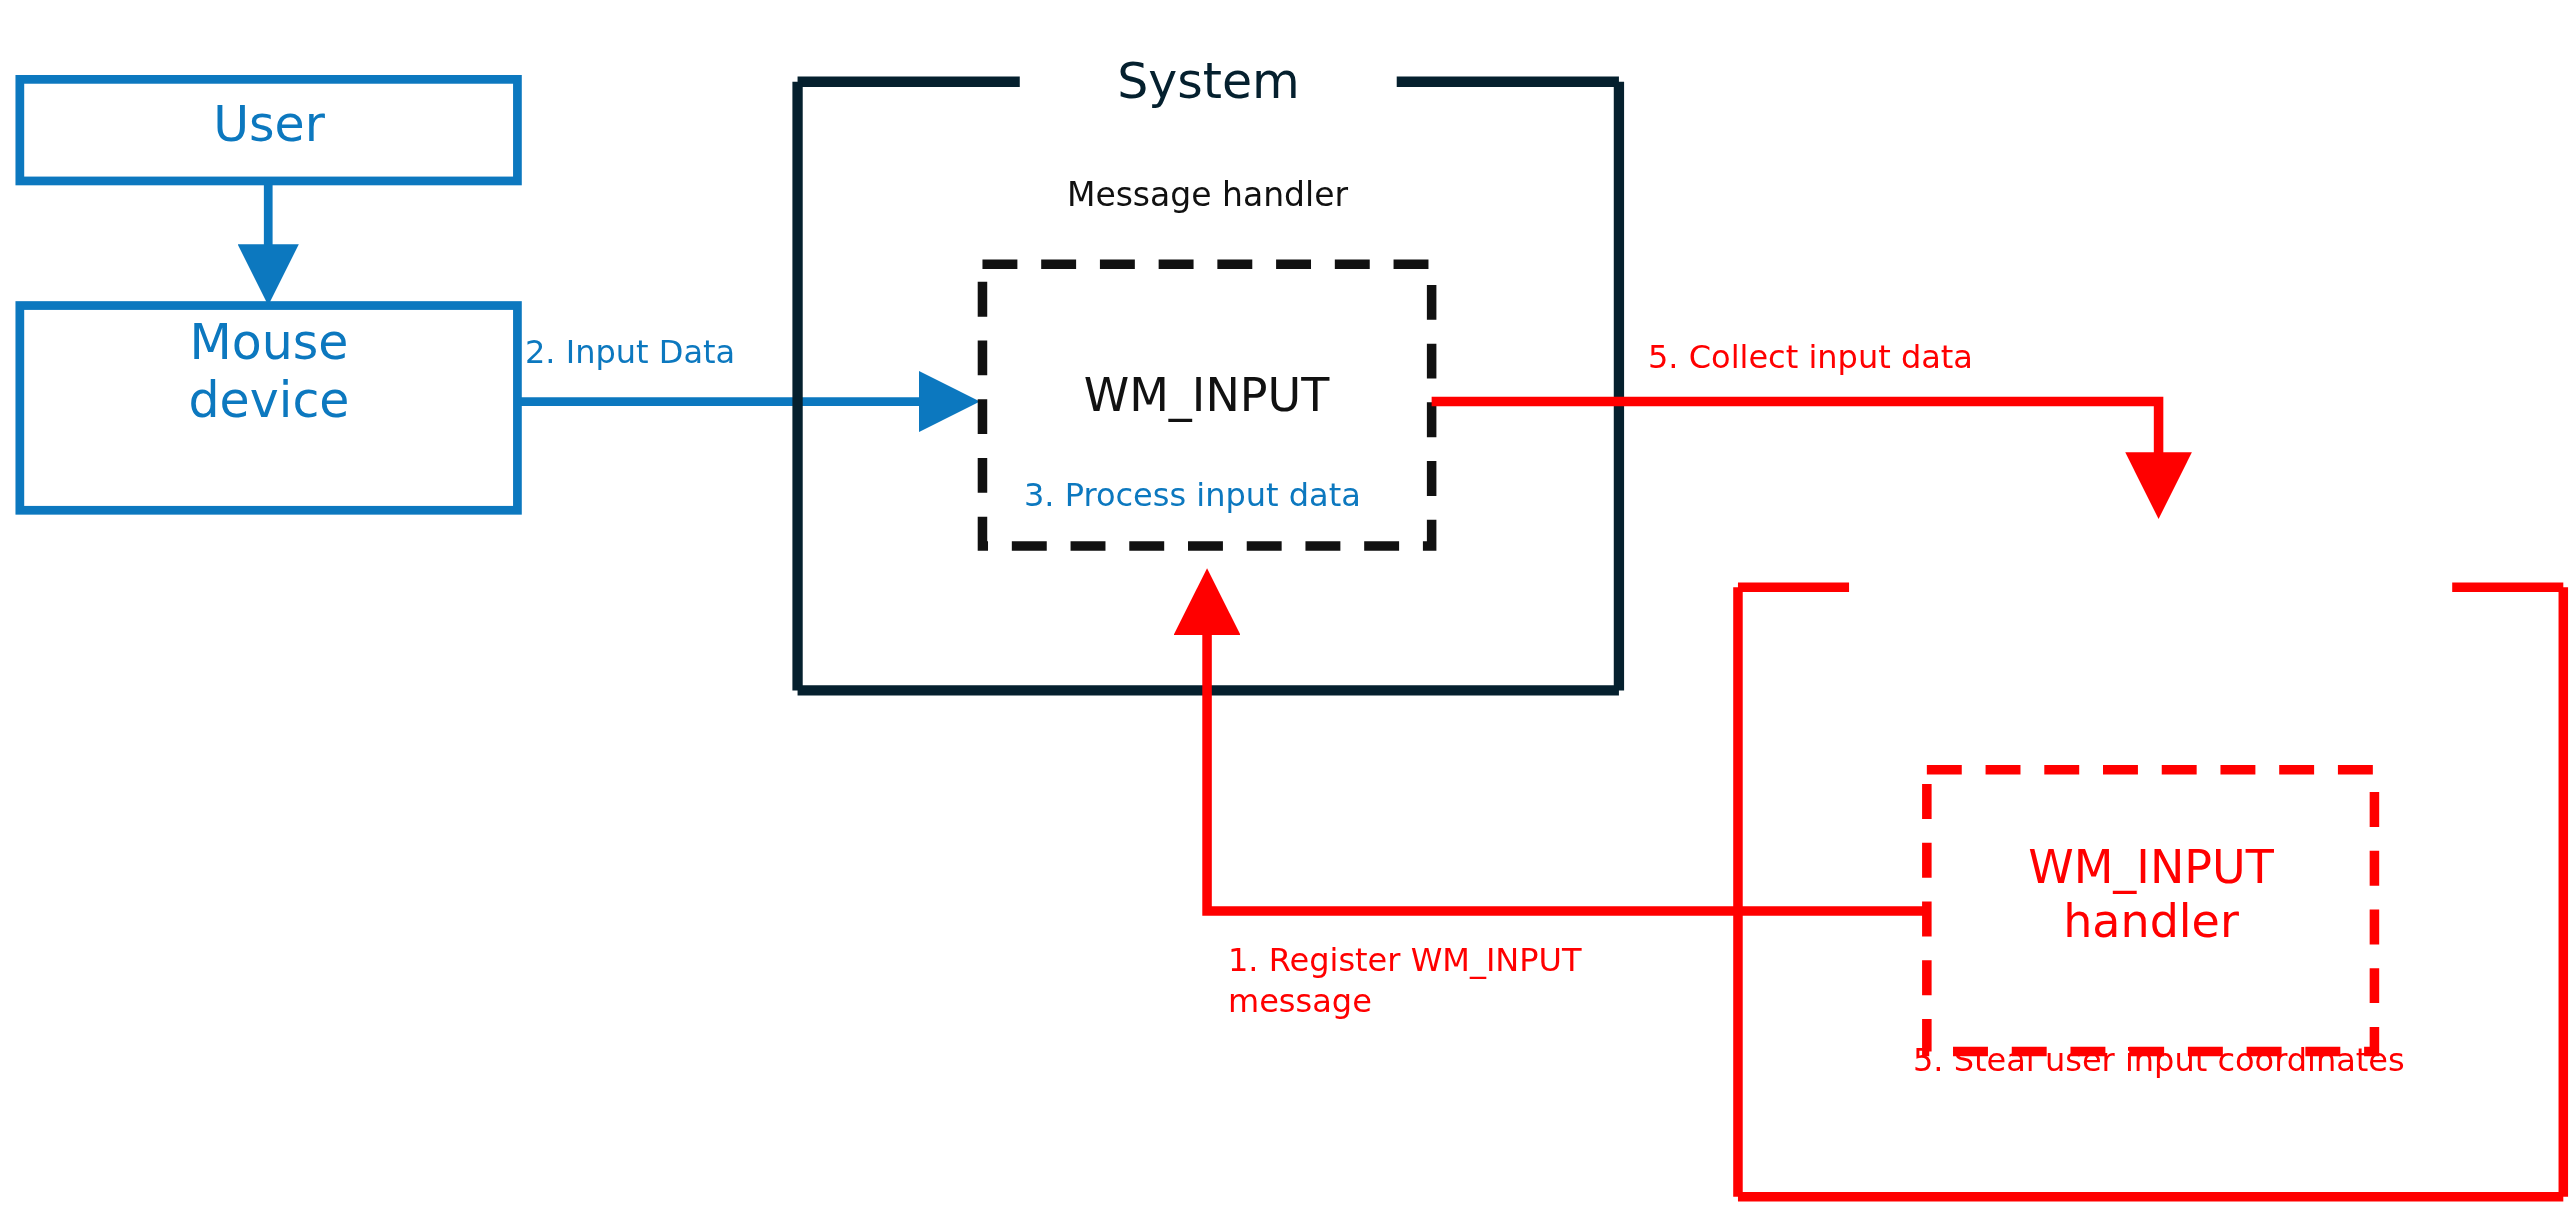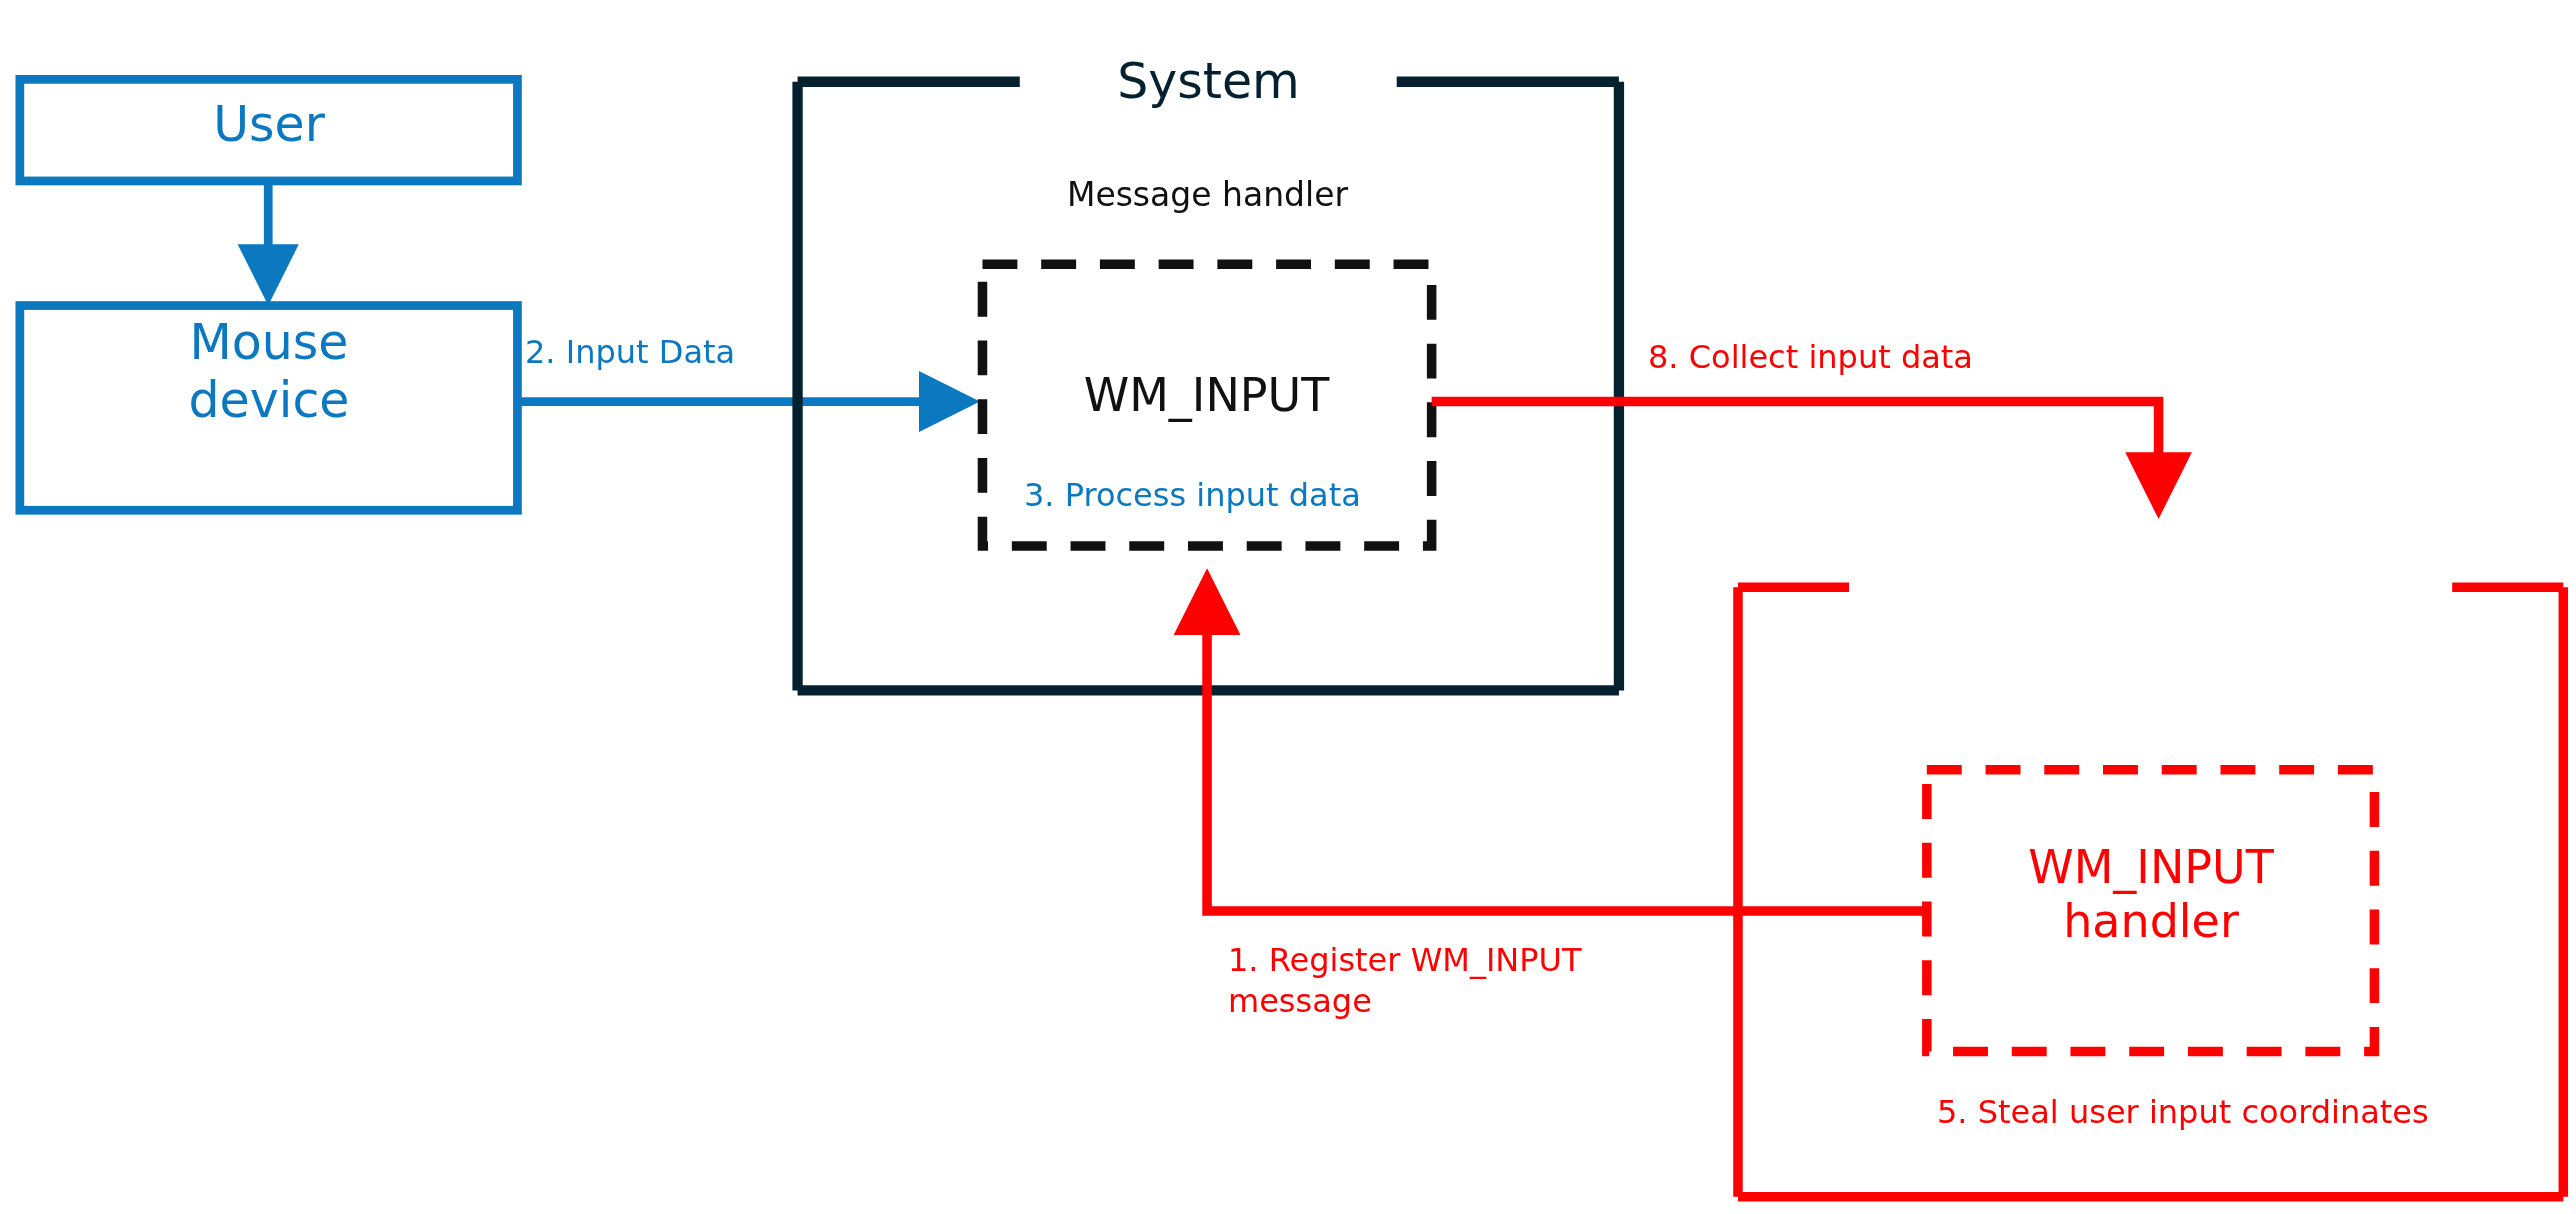--- a/index.html
+++ b/index.html
@@ -128,25 +128,25 @@
   <div class="lbl blue-step" style="left:525px; top:335px;">2. Input Data</div>
 
   <div class="lbl os-title" style="left:1020px; top:56px; width:377px;">System</div>
 
   <div class="lbl msg-handler" style="left:917px; top:177px; width:581px;">Message handler</div>
 
   <div class="lbl wm-input-label" style="left:982px; top:371px; width:449px;">WM_INPUT</div>
 
   <div class="lbl blue-step" style="left:998px; top:478px;margin-left:26px;">3. Process input data</div>
 
-  <div class="lbl red-step" style="left:1648px; top:337px;">8. Collect input data</div>
+  <div class="lbl red-step" style="left:1648px; top:337px;">5. Collect input data</div>
 
 
   <div class="lbl attack-wm-label" style="left:1927px; top:840px; width:448px;">WM_INPUT</div>
   <div class="lbl attack-wm-label" style="left:1927px; top:894px; width:448px;">handler</div>
 
   <div class="lbl red-step" style="left:1228px; top:940px;">1. Register WM_INPUT</div>
   <div class="lbl red-step" style="left:1228px; top:981px;">message</div>
 
-  <div class="lbl red-step" style="left:1913px; top:1092px;margin-left:24px;">5. Steal user input coordinates</div>
+  <div class="lbl red-step" style="left:1913px; top:1040px;">5. Steal user input coordinates</div>
 
 </div>
 
 
 </body></html>

